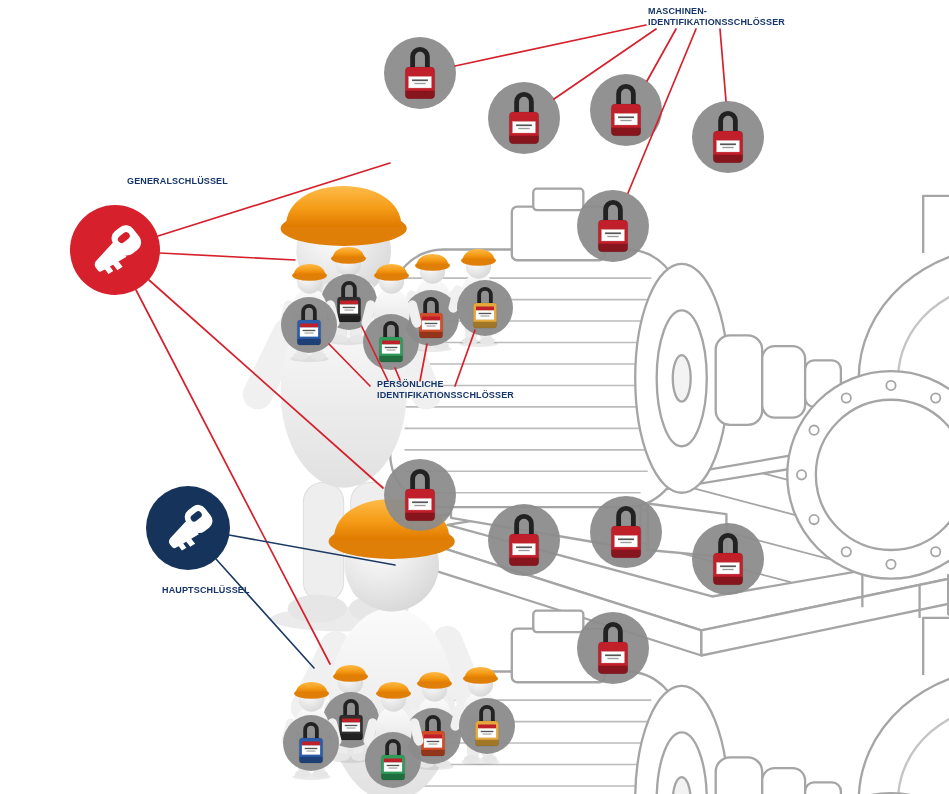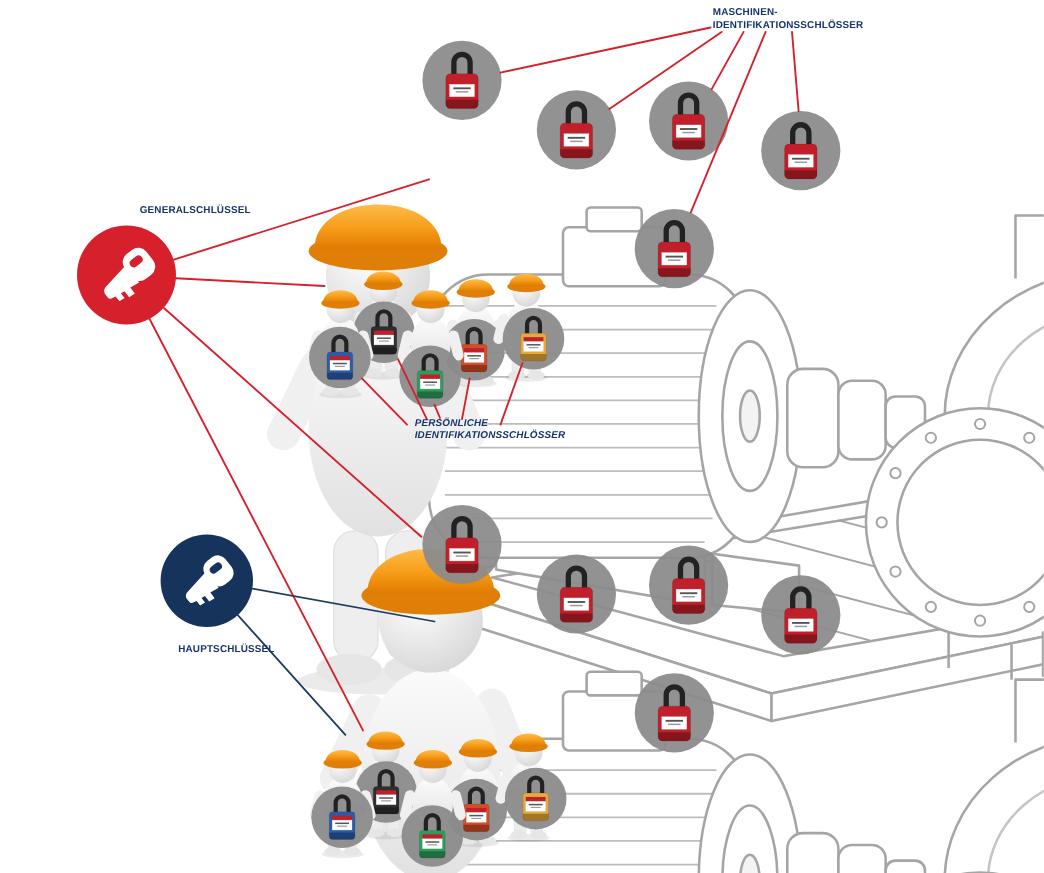--- a/index.html
+++ b/index.html
@@ -286,25 +286,25 @@
     <path class="nl" d="M229,535 L395,565"></path>
     <path class="nl" d="M216,559 L314,668"></path>
   </g>
 </svg>
 
 <div class="label" style="left:648px;top:6px;">
   <span class="ln">MASCHINEN-</span>
   <span class="ln">IDENTIFIKATIONSSCHLÖSSER</span>
 </div>
 
-<div class="label" style="left:127px;top:186px;">
+<div class="label" style="left:127px;top:176px;">
   <span class="ln">GENERALSCHLÜSSEL</span>
 </div>
 
-<div class="label" style="left:377px;top:379px;font-style:italic;">
+<div class="label" style="left:377px;top:379px;">
   <span class="ln">PERSÖNLICHE</span>
   <span class="ln">IDENTIFIKATIONSSCHLÖSSER</span>
 </div>
 
 <div class="label" style="left:162px;top:585px;">
   <span class="ln">HAUPTSCHLÜSSEL</span>
 </div>
 
 </div>
 

